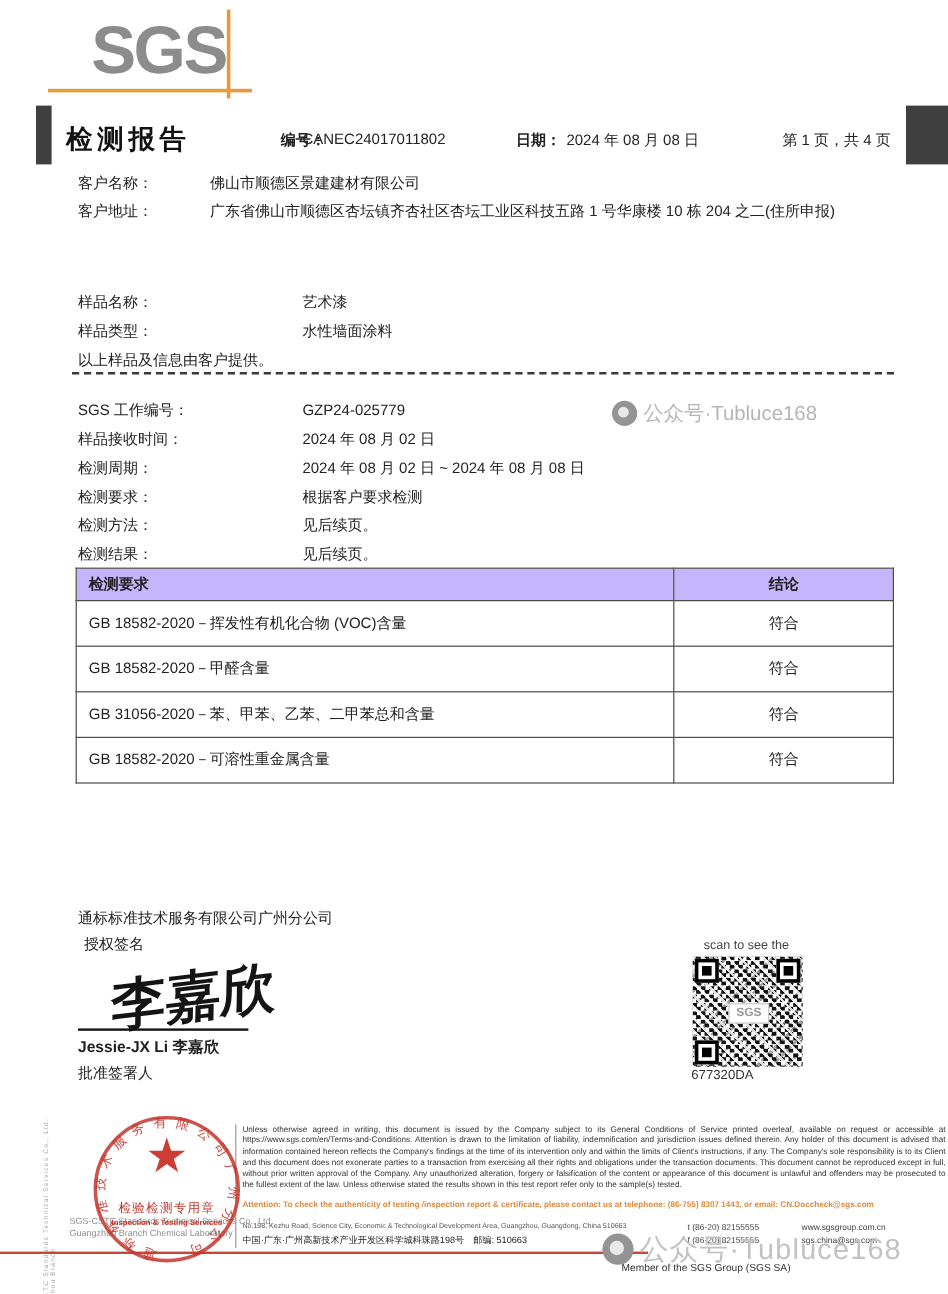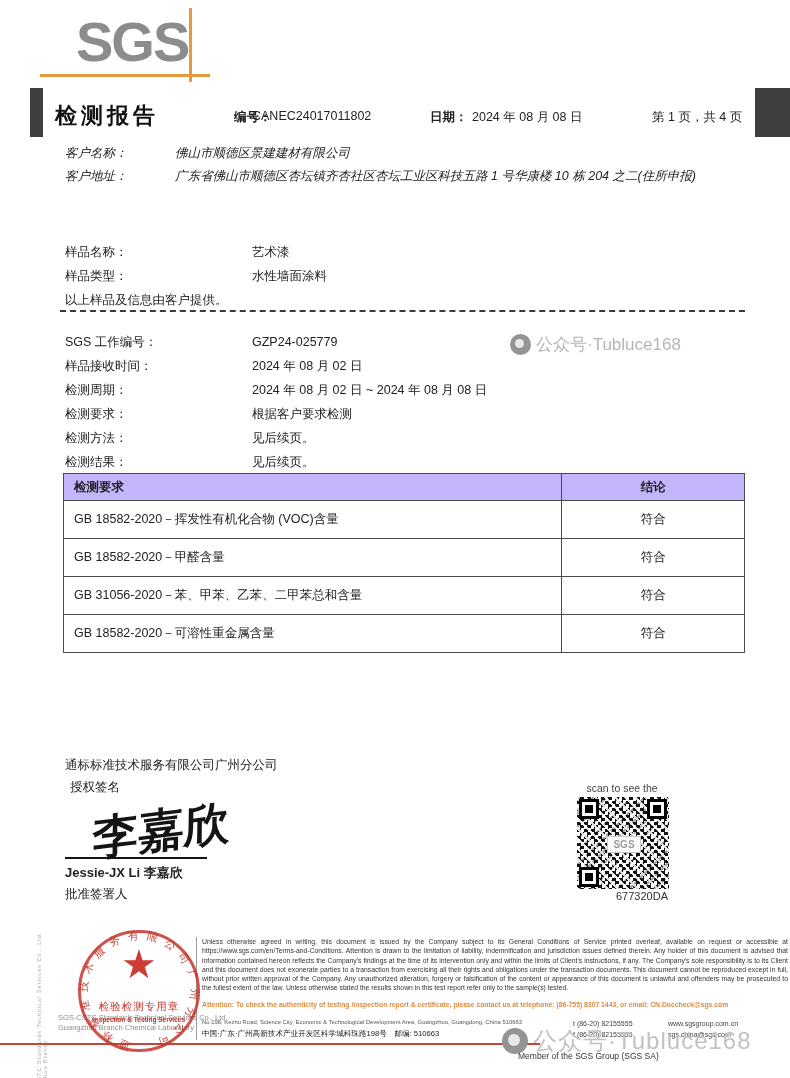--- a/index.html
+++ b/index.html
@@ -87,21 +87,21 @@
 
   <div class="abs bar" style="left:30px;top:88px;width:13px;height:49px;"></div>
   <div class="abs bar" style="left:755px;top:88px;width:35px;height:49px;"></div>
   <div class="abs title" style="left:55px;top:101px;">检测报告</div>
   <span class="abs lbl" style="left:200px;top:109px;padding-left:34px;">编号：</span>
   <span class="abs val" style="left:252px;top:109px;">CANEC24017011802</span>
   <span class="abs lbl" style="left:430px;top:109px;">日期：</span>
   <span class="abs val" style="left:472px;top:109px;">2024 年 08 月 08 日</span>
   <span class="abs val" style="left:652px;top:109px;">第 1 页，共 4 页</span>
 
-  <div class="abs" style="left:65px;top:142px;width:675px;font-style:italic;">
+  <div class="abs" style="left:65px;top:142px;width:675px;">
     <div class="row">
       <span class="k">客户名称：</span>
       <span>佛山市顺德区景建建材有限公司</span>
     </div>
     <div class="row">
       <span class="k">客户地址：</span>
       <span style="width:565px;">广东省佛山市顺德区杏坛镇齐杏社区杏坛工业区科技五路 1 号华康楼 10 栋 204 之二(住所申报)</span>
     </div>
   </div>
 
@@ -190,21 +190,21 @@
   <div class="abs val" style="left:65px;top:886px;">批准签署人</div>
 
   <div class="abs" style="left:576px;top:782px;width:92px;text-align:center;font-size:10.5px;color:#444;">scan to see the report</div>
   <span class="abs" style="left:585px;top:791px;font-size:13px;color:#222;">↓</span>
   <div class="abs qr" style="left:576px;top:796px;">
     <span class="f tl"></span>
     <span class="f tr"></span>
     <span class="f bl"></span>
     <span class="center">SGS</span>
   </div>
-  <div class="abs" style="left:576px;top:890px;width:92px;text-align:right;font-size:11px;color:#333;">677320DA</div>
+  <div class="abs" style="left:576px;top:890px;width:92px;text-align:left;font-size:11px;color:#333;">677320DA</div>
 
   <div class="abs graytext" style="left:58px;top:1013px;width:235px;z-index:1;">
     <div>SGS-CSTC Standards Technical Services Co., Ltd.</div>
     <div>Guangzhou Branch Chemical Laboratory</div>
   </div>
 
   <div class="abs stamp" style="left:78px;top:930px;z-index:2;">
     <span class="ring"></span>
     <svg class="abs" style="left:0;top:0;" width="122" height="122" viewBox="0 0 122 122">
       <defs>

